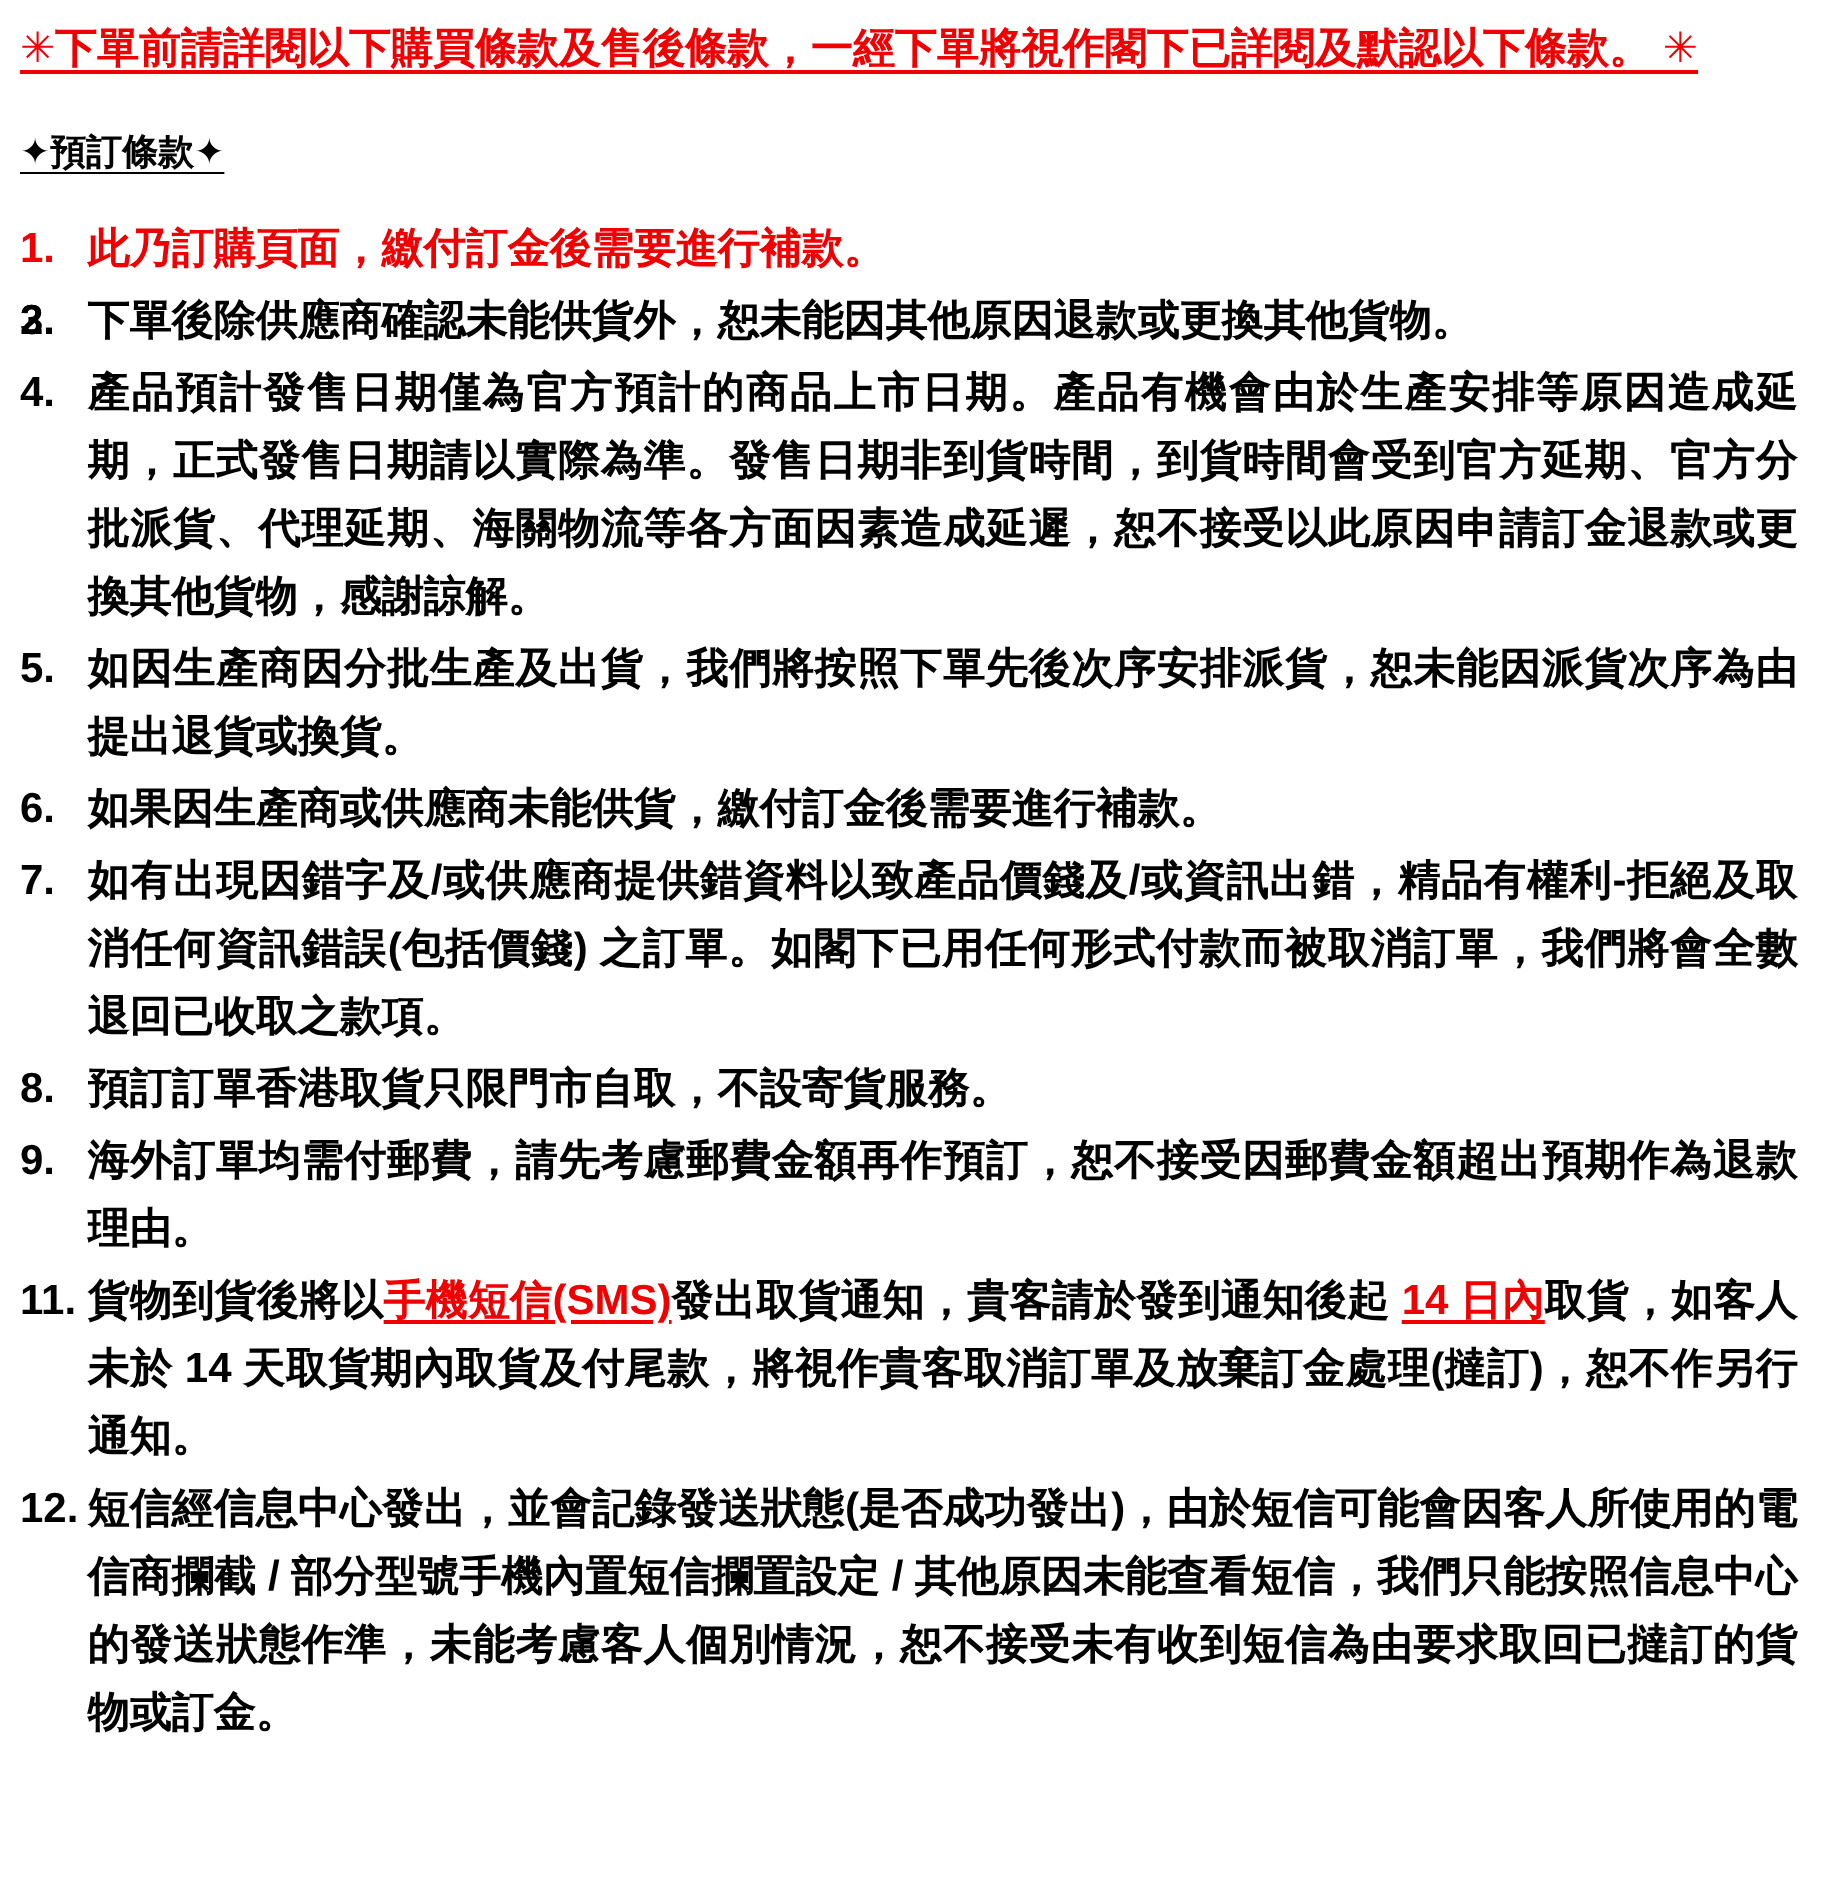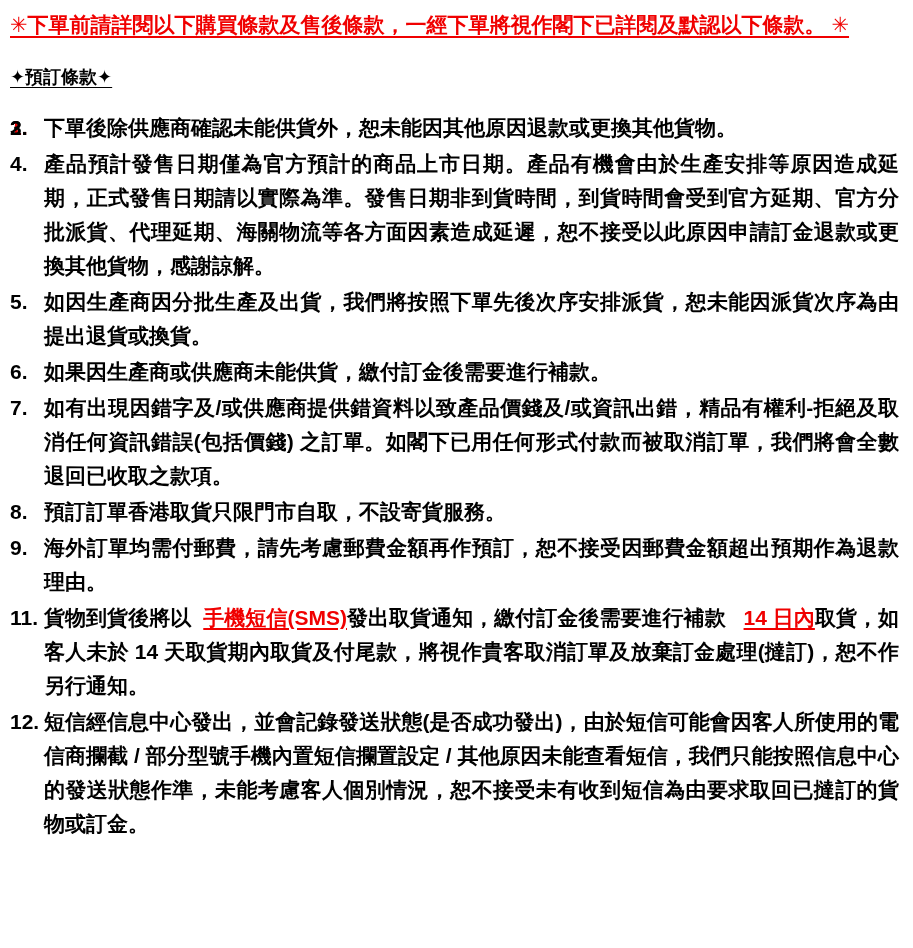--- a/index.html
+++ b/index.html
@@ -55,39 +55,38 @@
     position: absolute;
     left: 0;
     top: 0;
     white-space: nowrap;
   }
   .term-red { color: var(--red); }
   .red-u {
     color: var(--red);
     text-decoration: underline;
     text-underline-offset: 3px;
-    margin-left: 12px;
   }
 </style>
 </head>
 <body>
 
 <div class="page">
 
   <div class="notice">✳下單前請詳閱以下購買條款及售後條款，一經下單將視作閣下已詳閱及默認以下條款。 ✳</div>
 
   <div class="section-title">✦預訂條款✦</div>
 
   <div class="terms" id="terms-list">
-      <div class="term term-red"><span class="num">1.</span></div>
+      <div class="term term-red"><span class="num">1.</span><span class="content"><span class="">此乃訂購頁面，繳付訂金後需要進行補款。</span></span></div>
       <div class="term"><span class="num">2.</span></div>
       <div class="term"><span class="num">3.</span><span class="content"><span class="">下單後除供應商確認未能供貨外，恕未能因其他原因退款或更換其他貨物。</span></span></div>
       <div class="term"><span class="num">4.</span><span class="content"><span class="">產品預計發售日期僅為官方預計的商品上市日期。產品有機會由於生產安排等原因造成延期，正式發售日期請以實際為準。發售日期非到貨時間，到貨時間會受到官方延期、官方分批派貨、代理延期、海關物流等各方面因素造成延遲，恕不接受以此原因申請訂金退款或更換其他貨物，感謝諒解。</span></span></div>
       <div class="term"><span class="num">5.</span><span class="content"><span class="">如因生產商因分批生產及出貨，我們將按照下單先後次序安排派貨，恕未能因派貨次序為由提出退貨或換貨。</span></span></div>
       <div class="term"><span class="num">6.</span><span class="content"><span class="">如果因生產商或供應商未能供貨，繳付訂金後需要進行補款。</span></span></div>
       <div class="term"><span class="num">7.</span><span class="content"><span class="">如有出現因錯字及/或供應商提供錯資料以致產品價錢及/或資訊出錯，精品有權利-拒絕及取消任何資訊錯誤(包括價錢) 之訂單。如閣下已用任何形式付款而被取消訂單，我們將會全數退回已收取之款項。</span></span></div>
       <div class="term"><span class="num">8.</span><span class="content"><span class="">預訂訂單香港取貨只限門市自取，不設寄貨服務。</span></span></div>
       <div class="term"><span class="num">9.</span><span class="content"><span class="">海外訂單均需付郵費，請先考慮郵費金額再作預訂，恕不接受因郵費金額超出預期作為退款理由。</span></span></div>
-      <div class="term"><span class="num">11.</span><span class="content"><span class="">貨物到貨後將以</span><span class="red-u">手機短信(SMS)</span><span class="">發出取貨通知，繳付訂金後需要進行補款 </span><span class="red-u">14 日內</span><span class="">取貨，如客人未於 14 天取貨期內取貨及付尾款，將視作貴客取消訂單及放棄訂金處理(撻訂)，恕不作另行通知。</span></span></div>
+      <div class="term"><span class="num">11.</span><span class="content"><span class="">貨物到貨後將以</span><span class="red-u">手機短信(SMS)</span><span class="">發出取貨通知，貴客請於發到通知後起 </span><span class="red-u">14 日內</span><span class="">取貨，如客人未於 14 天取貨期內取貨及付尾款，將視作貴客取消訂單及放棄訂金處理(撻訂)，恕不作另行通知。</span></span></div>
       <div class="term"><span class="num">12.</span><span class="content"><span class="">短信經信息中心發出，並會記錄發送狀態(是否成功發出)，由於短信可能會因客人所使用的電信商攔截 / 部分型號手機內置短信攔置設定 / 其他原因未能查看短信，我們只能按照信息中心的發送狀態作準，未能考慮客人個別情況，恕不接受未有收到短信為由要求取回已撻訂的貨物或訂金。</span></span></div>
     </div>
 
 </div>
 
 </body></html>

